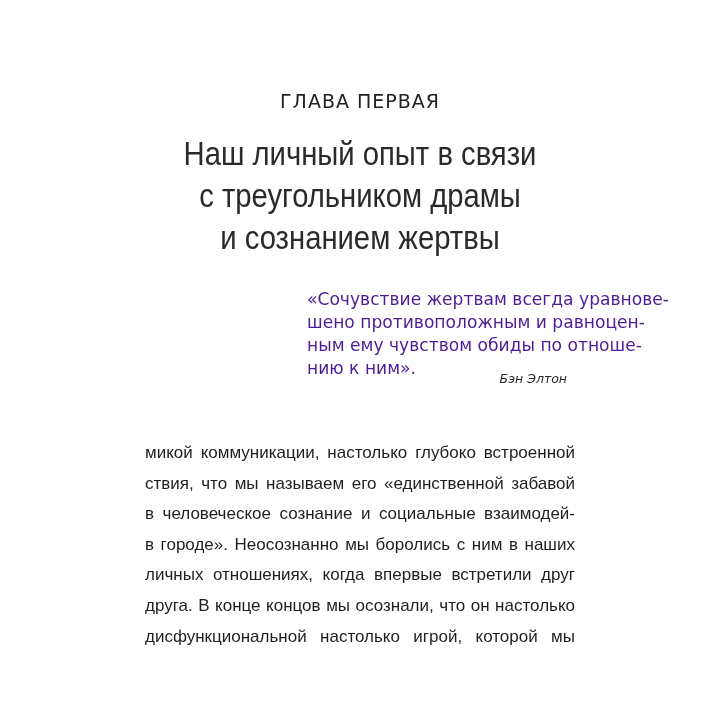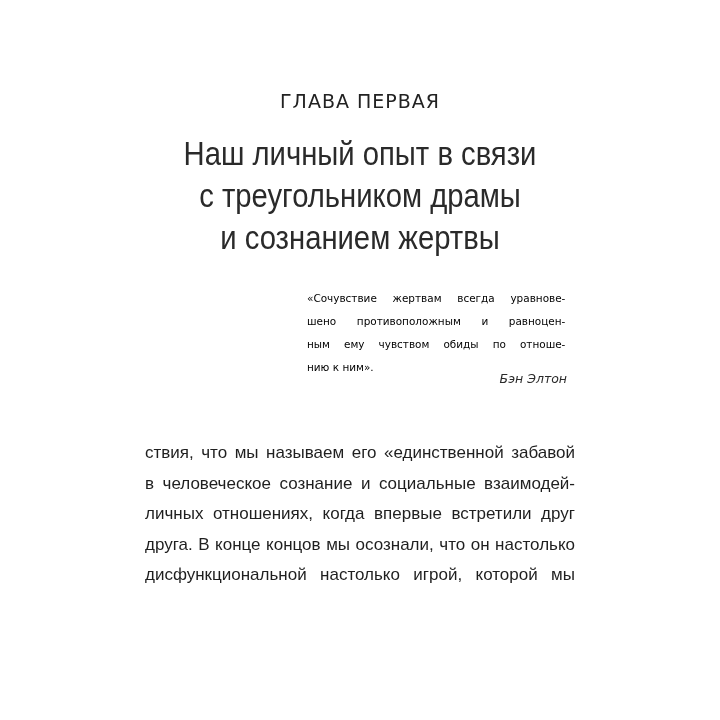--- a/index.html
+++ b/index.html
@@ -45,23 +45,23 @@
       transform: scaleX(0.86);
       transform-origin: center top;
     }
     .chapter-title div { white-space: nowrap; }
     .epigraph {
       position: absolute;
       left: 307px;
       top: 287px;
       width: 258px;
       font-family: "DejaVu Sans", sans-serif;
-      font-size: 11px;
+      font-size: 18px;
       line-height: 23px;
-      color: #000000;
+      color: #4c1d95;
     }
     .epigraph .line {
       display: block;
       text-align: justify;
       text-align-last: justify;
       white-space: nowrap;
       transform: scaleX(0.95);
       transform-origin: left center;
       width: 272px;
     }
@@ -110,20 +110,22 @@
   <div class="epigraph">
     <span class="line">«Сочувствие жертвам всегда уравнове-</span>
     <span class="line">шено противоположным и равноцен-</span>
     <span class="line">ным ему чувством обиды по отноше-</span>
     <span class="line last">нию к ним».</span>
   </div>
 
   <div class="epigraph-author">Бэн Элтон</div>
 
   <div class="body-text">
+    <span class="line">микой коммуникации, настолько глубоко встроенной</span>
     <span class="line">ствия, что мы называем его «единственной забавой</span>
     <span class="line">в человеческое сознание и социальные взаимодей-</span>
+    <span class="line">в городе». Неосознанно мы боролись с ним в наших</span>
     <span class="line">личных отношениях, когда впервые встретили друг</span>
     <span class="line">друга. В конце концов мы осознали, что он настолько</span>
     <span class="line">дисфункциональной настолько игрой, которой мы</span>
   </div>
 
 </div>
 
 </body></html>

